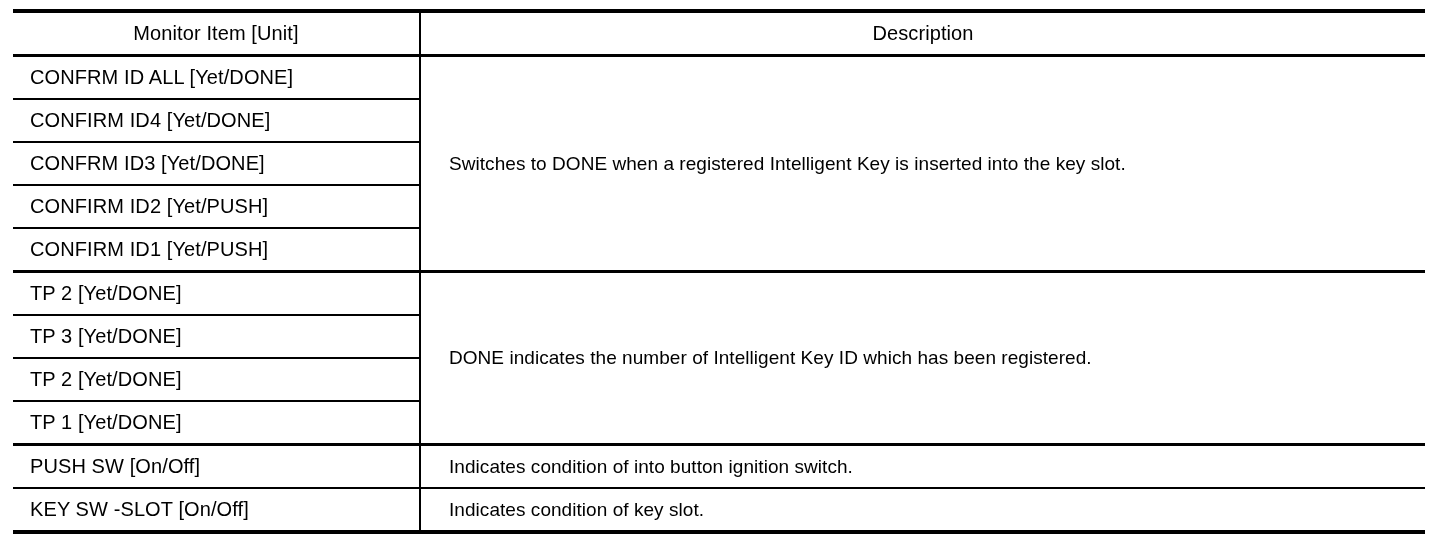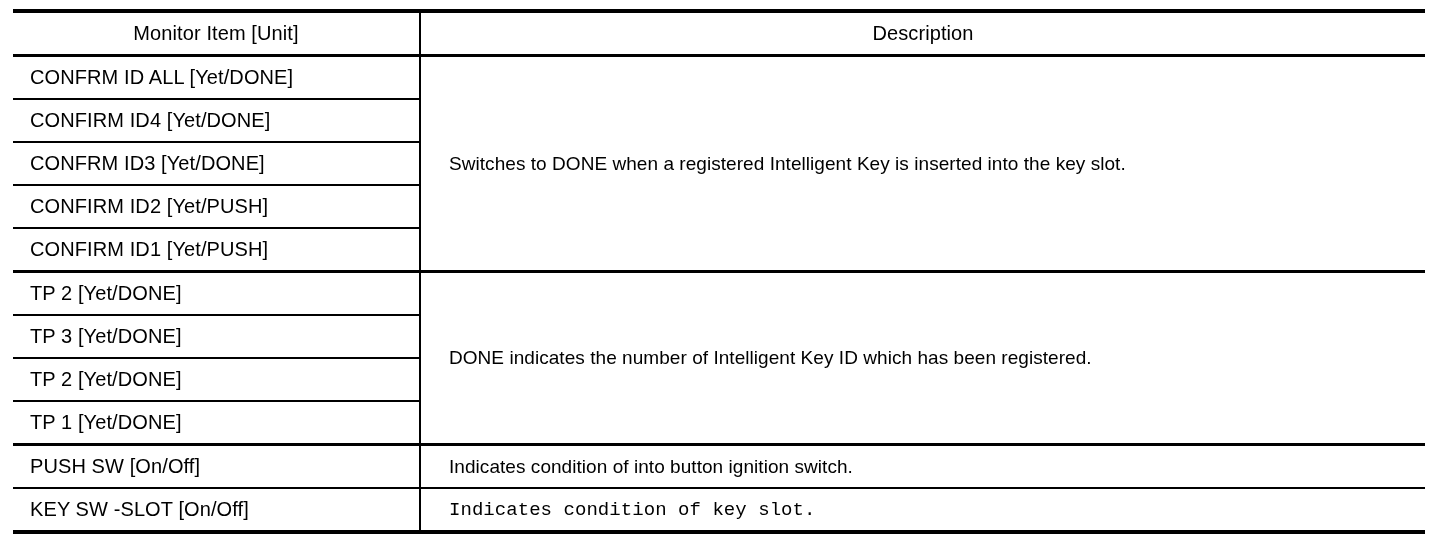--- a/index.html
+++ b/index.html
@@ -93,21 +93,20 @@
     padding-left: 28px;
     vertical-align: middle;
     border-bottom: 3px solid #000;
     letter-spacing: 0.05px;
   }
   .desc-cell.thin-rule {
     border-bottom: 2px solid #000;
   }
   .desc-cell.last-row {
     border-bottom: 0;
-    font-family: Liberation Mono, monospace;
   }
 </style>
 </head>
 <body>
 
 <div class="sheet">
   <div class="table-wrap">
     <table class="monitor-table">
       <colgroup>
         <col class="col-item">

